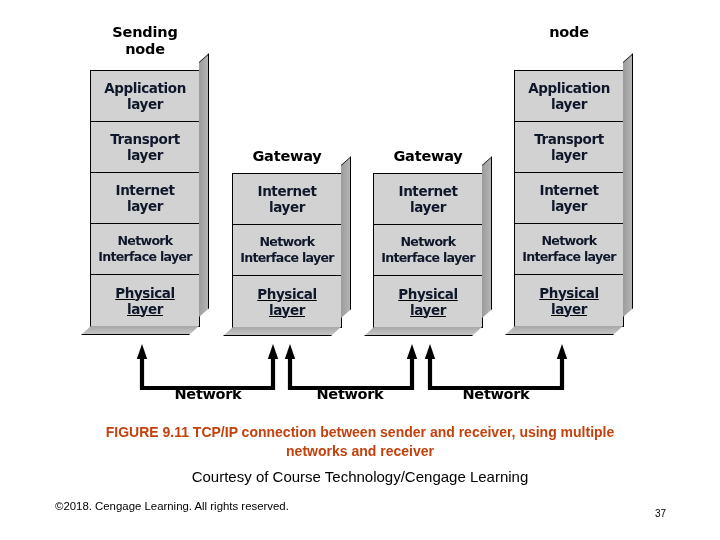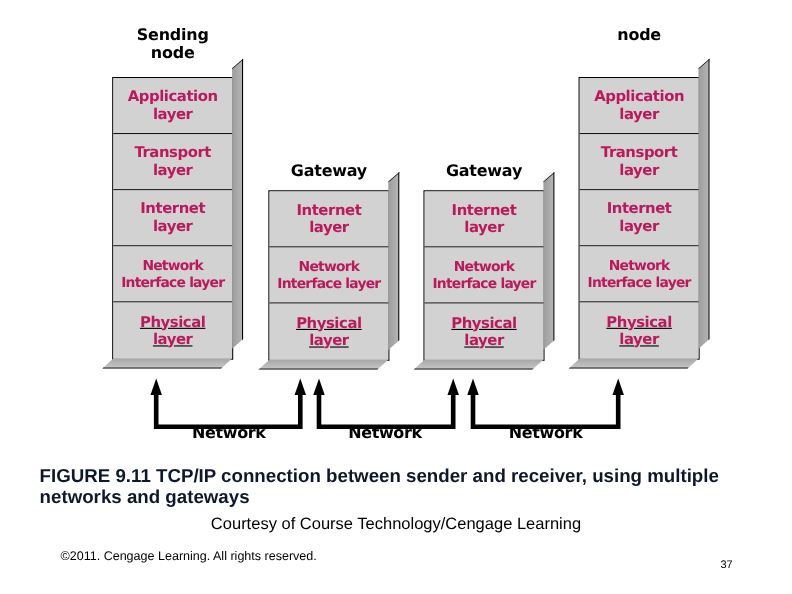--- a/index.html
+++ b/index.html
@@ -11,21 +11,21 @@
     width: 720px;
     height: 540px;
     position: relative;
     overflow: hidden;
     font-family: "DejaVu Sans", sans-serif;
   }
 
   
   #diagram {
     position: absolute;
-    left: 16px; top: 0;
+    left: 4px; top: 0;
     width: 576px;
     height: 410px;
   }
 
   .stack {
     position: absolute;
   }
 
   .stack-title {
     position: absolute;
@@ -91,21 +91,21 @@
     z-index: 2;
   }
   .layer:last-child { border-bottom: none; text-decoration: underline; }
 
   .layer span {
     display: block;
     font-family: "DejaVu Sans", sans-serif;
     font-weight: bold;
     font-size: 13.5px;
     line-height: 16px;
-    color: #be185d;
+    color: #0f172a;
     text-align: center;
     white-space: nowrap;
     letter-spacing: -0.4px;
   }
   .layer span.wide { font-size: 12.6px; letter-spacing: -0.7px; }
 
   
   #connectors {
     position: absolute;
     left: 0;
@@ -122,25 +122,26 @@
     text-align: center;
     letter-spacing: -0.3px;
   }
 
   
   #caption {
     position: absolute;
     left: 36px;
     top: 423px;
     width: 648px;
-    font-family: "Liberation Sans", sans-serif;
-    font-weight: bold;
-    font-size: 17px;
+    text-align: center;
+    font-family: "Liberation Sans", sans-serif;
+    font-weight: bold;
+    font-size: 14px;
     line-height: 19px;
-    color: #0f172a;
+    color: #c2410c;
   }
   #courtesy {
     position: absolute;
     left: 36px;
     top: 468px;
     width: 648px;
     text-align: center;
     font-family: "Liberation Sans", sans-serif;
     font-weight: normal;
     font-size: 15px;
@@ -281,18 +282,18 @@
           <path d="M 430 16 L 430 48 L 562 48 L 562 16" fill="none" stroke="#000000" stroke-width="4.2" stroke-linecap="butt"></path>
           <polygon points="430,4 424.8,19 435.2,19" fill="#000000"></polygon>
           <polygon points="562,4 556.8,19 567.2,19" fill="#000000"></polygon>
         </g>
       </g>
   </svg>
 <div class="net-label" style="left: 148px; top: 46px; width: 120px;">Network</div><div class="net-label" style="left: 290px; top: 46px; width: 120px;">Network</div><div class="net-label" style="left: 436px; top: 46px; width: 120px;">Network</div></div>
 
 <div id="caption">
   <div>FIGURE 9.11 TCP/IP connection between sender and receiver, using multiple</div>
-  <div>networks and gateways</div>
+  <div>networks and receiver</div>
 </div>
 <div id="courtesy">Courtesy of Course Technology/Cengage Learning</div>
 
-<div id="copyright">©2011. Cengage Learning. All rights reserved.</div>
+<div id="copyright">©2018. Cengage Learning. All rights reserved.</div>
 <div id="slide-number">37</div>
 
 </body></html>

